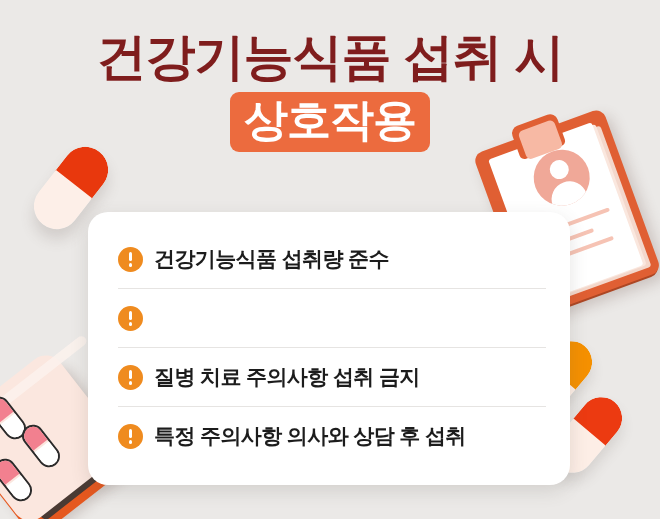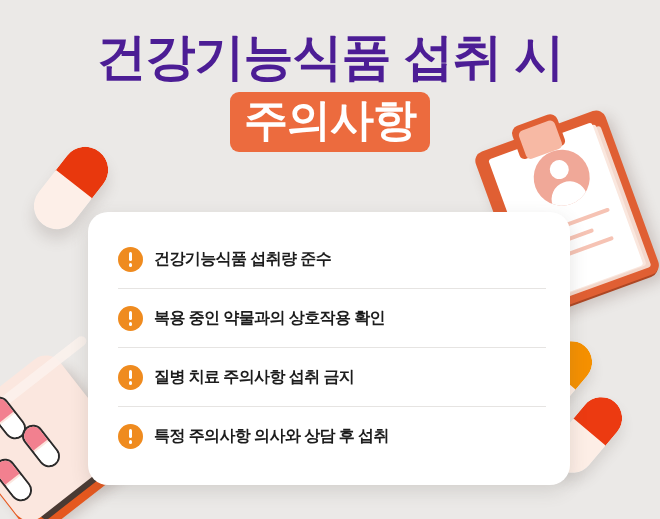--- a/index.html
+++ b/index.html
@@ -27,21 +27,21 @@
     top: 26px;
     left: 0;
     width: 660px;
     text-align: center;
     z-index: 30;
   }
   #title-line1 {
     font-size: 50px;
     line-height: 62px;
     font-weight: bold;
-    color: #4c1d95;
+    color: #7f1d1d;
     letter-spacing: -1px;
     white-space: nowrap;
   }
   #title-line2-wrap {
     margin-top: 4px;
     line-height: 0;
   }
   #title-line2 {
     display: inline-block;
     background: #ec6b3e;
@@ -107,21 +107,21 @@
     position: absolute;
     left: 50%;
     top: 16.5px;
     width: 3.6px;
     height: 3.6px;
     margin-left: -1.8px;
     background: #ffffff;
     border-radius: 50%;
   }
   .item-label {
-    font-size: 16px;
+    font-size: 21px;
     font-weight: bold;
     color: #1c1c1c;
     letter-spacing: -0.6px;
     white-space: nowrap;
   }
 
   
   .deco { position: absolute; }
 
   
@@ -372,21 +372,21 @@
       <div id="cb-avatar-body"></div>
     </div>
     <div class="cb-line" id="cb-line1"></div>
     <div class="cb-line" id="cb-line2"></div>
     <div class="cb-line" id="cb-line3"></div>
   </div>
 
   <div id="title-block">
     <div id="title-line1">건강기능식품 섭취 시</div>
     <div id="title-line2-wrap">
-      <span id="title-line2">주의사항</span>
+      <span id="title-line2">상호작용</span>
     </div>
   </div>
 
   <div class="deco capsule" id="cap-right-orange">
     <div class="cap-half cap-top"></div>
     <div class="cap-half cap-bot"></div>
   </div>
   <div class="deco capsule" id="cap-right-red">
     <div class="cap-half cap-top"></div>
     <div class="cap-half cap-bot"></div>
@@ -395,21 +395,20 @@
   <div id="card">
     <div id="list">
 
       <div class="list-item">
         <span class="excl-icon"></span>
         <span class="item-label">건강기능식품 섭취량 준수</span>
       </div>
 
       <div class="list-item">
         <span class="excl-icon"></span>
-        <span class="item-label">복용 중인 약물과의 상호작용 확인</span>
       </div>
 
       <div class="list-item">
         <span class="excl-icon"></span>
         <span class="item-label">질병 치료 주의사항 섭취 금지</span>
       </div>
 
       <div class="list-item last">
         <span class="excl-icon"></span>
         <span class="item-label">특정 주의사항 의사와 상담 후 섭취</span>

